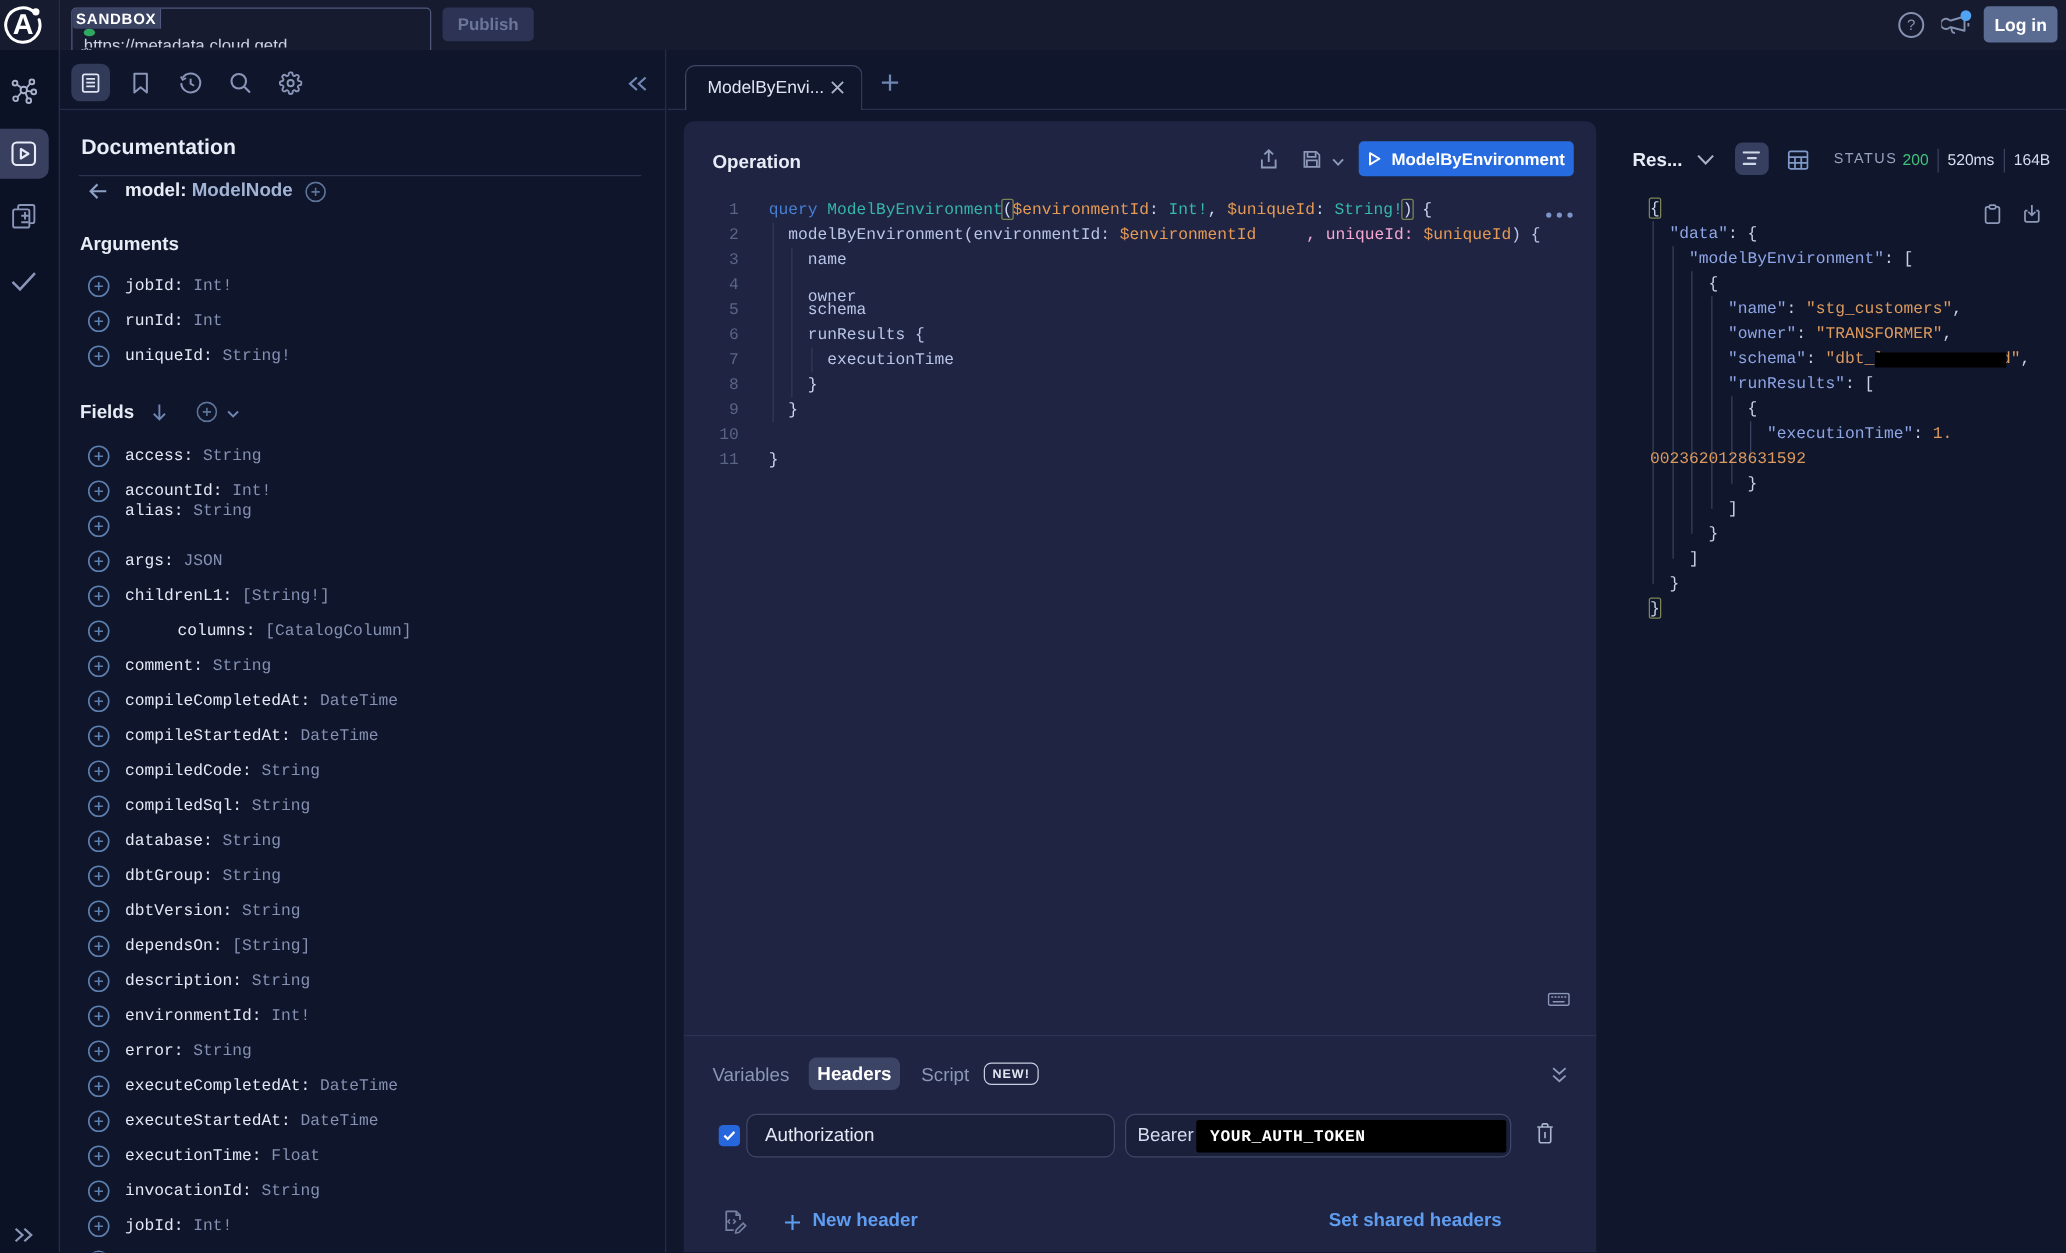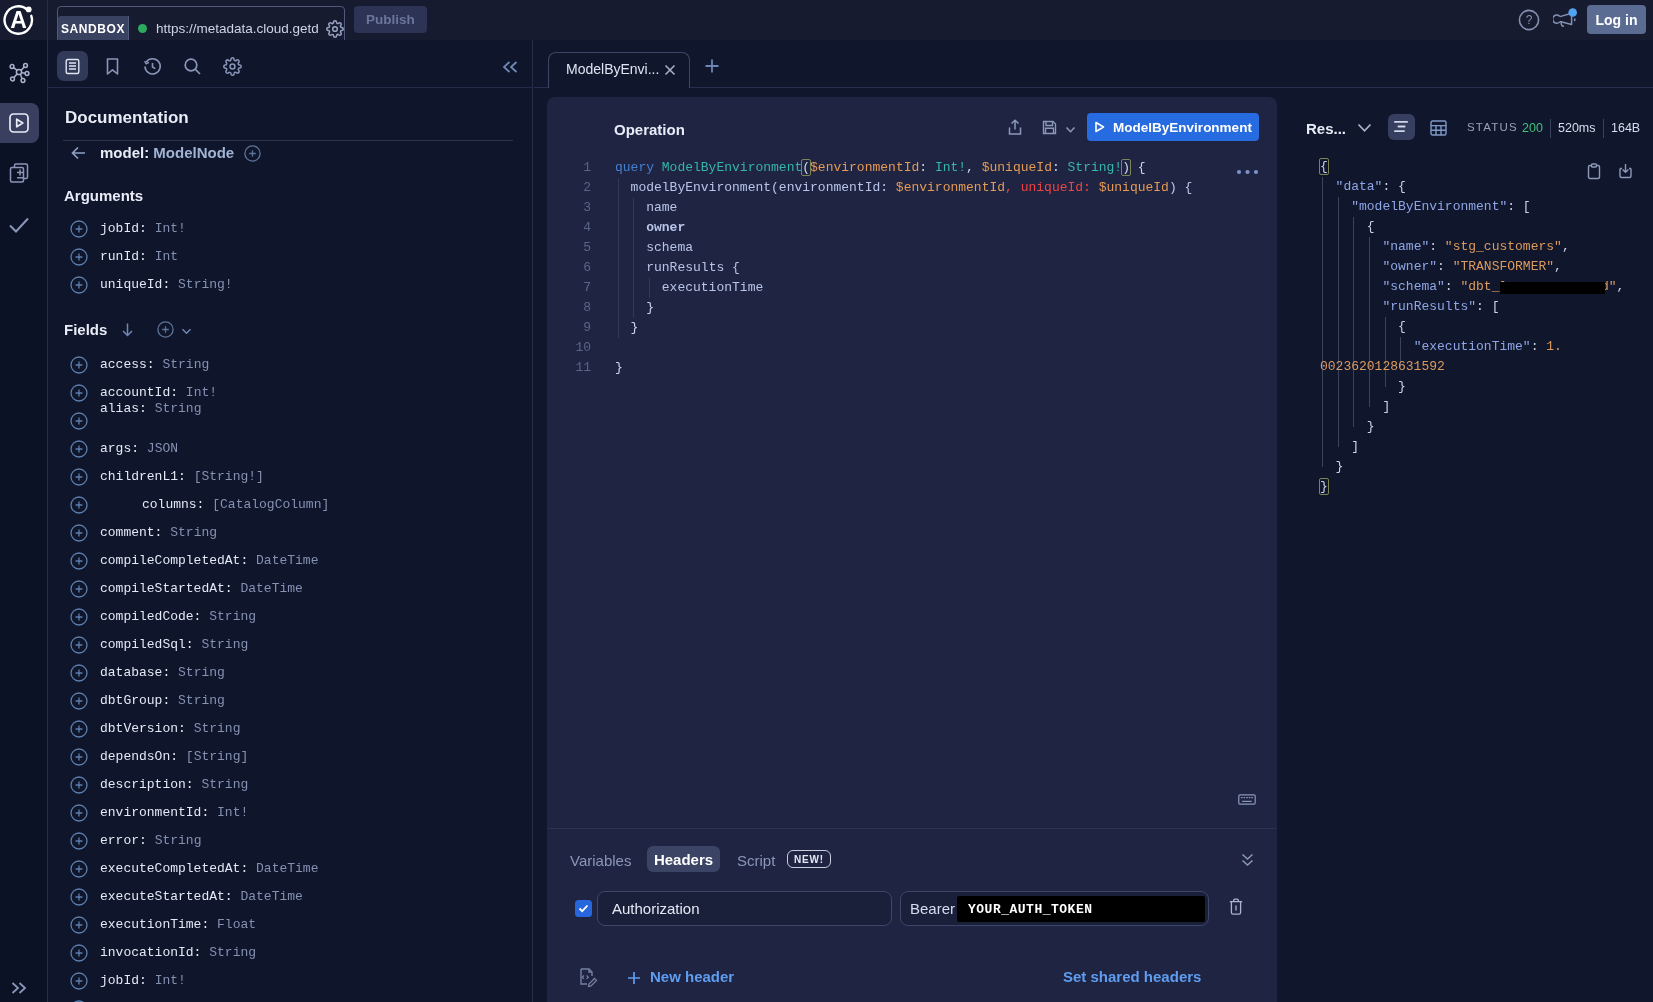--- a/index.html
+++ b/index.html
@@ -16,21 +16,21 @@
 <div id="app">
 
   <div class="abs" id="topbar" style="left:0;top:0;width:1653px;height:40px;background:#161b30;"></div>
 
   <svg class="abs" style="left:2px;top:4px;" width="34" height="34" viewBox="0 0 34 34">
     <path d="M 29.3 11.8 A 13.7 13.7 0 1 1 25.6 6.0" fill="none" stroke="#ffffff" stroke-width="2.4" stroke-linecap="round"></path>
     <circle cx="26.7" cy="5.4" r="2.9" fill="#ffffff"></circle>
     <text x="16.6" y="23.5" text-anchor="middle" font-family="Liberation Sans" font-size="23" font-weight="bold" fill="#ffffff">A</text>
   </svg>
 
-  <div class="abs" style="left:57px;top:6px;width:288px;height:45px;border:1px solid #50597c;border-radius:4px;display:flex;align-items:center;">
+  <div class="abs" style="left:57px;top:6px;width:288px;height:45px;border:1px solid #50597c;border-radius:4px;display:flex;align-items:flex-start;flex-direction:column;">
     <div style="width:71px;height:25px;background:#3a4262;border-right:1px solid #50597c;border-radius:3px 0 0 3px;display:flex;align-items:center;justify-content:center;color:#fff;font-size:12px;font-weight:bold;letter-spacing:.6px;">SANDBOX</div>
     <div style="width:9px;height:9px;border-radius:50%;background:#2fa860;margin-left:9px;"></div>
     <div style="margin-left:9px;color:#ccd4e8;font-size:13.5px;white-space:nowrap;overflow:hidden;width:168px;">https://metadata.cloud.getd</div>
     <svg width="18" height="18" viewBox="0 0 24 24" fill="none" stroke="#99a4c2" stroke-width="2" style="margin-left:2px;">
       <circle cx="12" cy="12" r="3.1"></circle>
       <path d="M19.4 15a1.65 1.65 0 0 0 .33 1.82l.06.06a2 2 0 1 1-2.83 2.83l-.06-.06a1.65 1.65 0 0 0-1.82-.33 1.65 1.65 0 0 0-1 1.51V21a2 2 0 1 1-4 0v-.09A1.65 1.65 0 0 0 9 19.4a1.65 1.65 0 0 0-1.82.33l-.06.06a2 2 0 1 1-2.83-2.83l.06-.06a1.65 1.65 0 0 0 .33-1.82 1.65 1.65 0 0 0-1.51-1H3a2 2 0 1 1 0-4h.09A1.65 1.65 0 0 0 4.6 9a1.65 1.65 0 0 0-.33-1.82l-.06-.06a2 2 0 1 1 2.83-2.83l.06.06a1.65 1.65 0 0 0 1.82.33H9a1.65 1.65 0 0 0 1-1.51V3a2 2 0 1 1 4 0v.09a1.65 1.65 0 0 0 1 1.51 1.65 1.65 0 0 0 1.82-.33l.06-.06a2 2 0 1 1 2.83 2.83l-.06.06a1.65 1.65 0 0 0-.33 1.82V9a1.65 1.65 0 0 0 1.51 1H21a2 2 0 1 1 0 4h-.09a1.65 1.65 0 0 0-1.51 1z"></path>
     </svg>
   </div>
 
   <div class="abs" style="left:354px;top:6px;width:73px;height:27px;background:#2c3354;border-radius:4px;display:flex;align-items:center;justify-content:center;color:#6b769a;font-size:13.5px;font-weight:bold;">Publish</div>
@@ -273,21 +273,21 @@
   <div class="abs" style="left:548px;top:52px;width:142px;height:36px;border:1px solid #3e4665;border-bottom:none;border-radius:8px 8px 0 0;background:#10172c;"></div>
   <div class="abs" style="left:566px;top:61px;color:#dfe5f2;font-size:14px;white-space:nowrap;">ModelByEnvi...</div>
   <svg class="abs" style="left:663px;top:63px;" width="14" height="14" viewBox="0 0 14 14" fill="none" stroke="#aab4cc" stroke-width="1.5">
     <path d="M2.5 2.5 L11.5 11.5 M11.5 2.5 L2.5 11.5"></path>
   </svg>
   <svg class="abs" style="left:704px;top:58px;" width="16" height="16" viewBox="0 0 16 16" fill="none" stroke="#6f87b5" stroke-width="1.8">
     <path d="M8 1.5 V 14.5 M1.5 8 H 14.5"></path>
   </svg>
 
   <div class="abs" id="card" style="left:547px;top:97px;width:730px;height:905px;background:#1e2442;border-radius:8px 8px 0 0;"></div>
-  <div class="abs" style="left:570px;top:121px;color:#e8ecf6;font-size:15px;font-weight:bold;margin-left:44px;">Operation</div>
+  <div class="abs" style="left:570px;top:121px;color:#e8ecf6;font-size:15px;font-weight:bold;">Operation</div>
 
   <svg class="abs" style="left:1007px;top:119px;" width="16" height="17" viewBox="0 0 16 17" fill="none" stroke="#8d99b8" stroke-width="1.5">
     <path d="M8 1.5 V 10.5 M4.5 4.5 L8 1.2 L11.5 4.5"></path>
     <path d="M2.5 8.5 v 6.5 h 11 v -6.5"></path>
   </svg>
 
   <svg class="abs" style="left:1042px;top:120px;" width="15" height="15" viewBox="0 0 15 15" fill="none" stroke="#8d99b8" stroke-width="1.4">
     <path d="M1.5 1.5 h 9.5 l 2.5 2.5 v 9.5 h -12 Z"></path>
     <path d="M4 1.8 v 3.7 h 6.5 v -3.7 M3.5 13.2 v -5 h 8 v 5"></path>
   </svg>
@@ -304,25 +304,25 @@
 
   <svg class="abs" style="left:1235px;top:168px;" width="25" height="8" viewBox="0 0 25 8">
     <circle cx="4" cy="4" r="2.1" fill="#7e94c8"></circle>
       <circle cx="12.5" cy="4" r="2.1" fill="#7e94c8"></circle>
       <circle cx="21" cy="4" r="2.1" fill="#7e94c8"></circle>
   </svg>
 
   <div class="ln" style="left:560px;top:158px;width:31px;text-align:right;color:#5a6585;">1</div>
   <div class="ln" style="left:615px;top:158px;"><span style="color:#477fd1;">query </span><span style="color:#35b5a8;">ModelByEnvironment</span><span style="outline:1px solid #7d8556;border-radius:1px;color:#ccd6ee;">(</span><span style="color:#e59a55;">$environmentId</span><span style="color:#ccd6ee;">: </span><span style="color:#38b7ab;">Int!</span><span style="color:#ccd6ee;">, </span><span style="color:#e59a55;">$uniqueId</span><span style="color:#ccd6ee;">: </span><span style="color:#38b7ab;">String!</span><span style="outline:1px solid #7d8556;border-radius:1px;color:#ccd6ee;">)</span><span style="color:#ccd6ee;"> {</span></div>
   <div class="ln" style="left:560px;top:178px;width:31px;text-align:right;color:#5a6585;">2</div>
-  <div class="ln" style="left:615px;top:178px;">  <span style="color:#b9c5e8;">modelByEnvironment(environmentId: </span><span style="color:#e59a55;">$environmentId</span><span style="color:#ef4444;">, uniqueId: </span><span style="color:#e59a55;">$uniqueId</span><span style="color:#b9c5e8;">) {</span></div>
+  <div class="ln" style="left:615px;top:178px;">  <span style="color:#b9c5e8;">modelByEnvironment(environmentId: </span><span style="color:#e59a55;">$environmentId</span><span style="color:#f9a8d4;margin-left:40px;">, uniqueId: </span><span style="color:#e59a55;">$uniqueId</span><span style="color:#b9c5e8;">) {</span></div>
   <div class="ln" style="left:560px;top:198px;width:31px;text-align:right;color:#5a6585;">3</div>
   <div class="ln" style="left:615px;top:198px;">    <span style="color:#b9c5e8;">name</span></div>
   <div class="ln" style="left:560px;top:218px;width:31px;text-align:right;color:#5a6585;">4</div>
-  <div class="ln" style="left:615px;top:218px;font-weight:bold;">    <span style="color:#b9c5e8;">owner</span></div>
+  <div class="ln" style="left:615px;top:228px;">    <span style="color:#b9c5e8;">owner</span></div>
   <div class="ln" style="left:560px;top:238px;width:31px;text-align:right;color:#5a6585;">5</div>
   <div class="ln" style="left:615px;top:238px;">    <span style="color:#b9c5e8;">schema</span></div>
   <div class="ln" style="left:560px;top:258px;width:31px;text-align:right;color:#5a6585;">6</div>
   <div class="ln" style="left:615px;top:258px;">    <span style="color:#b9c5e8;">runResults {</span></div>
   <div class="ln" style="left:560px;top:278px;width:31px;text-align:right;color:#5a6585;">7</div>
   <div class="ln" style="left:615px;top:278px;">      <span style="color:#b9c5e8;">executionTime</span></div>
   <div class="ln" style="left:560px;top:298px;width:31px;text-align:right;color:#5a6585;">8</div>
   <div class="ln" style="left:615px;top:298px;">    <span style="color:#ccd6ee;">}</span></div>
   <div class="ln" style="left:560px;top:318px;width:31px;text-align:right;color:#5a6585;">9</div>
   <div class="ln" style="left:615px;top:318px;">  <span style="color:#ccd6ee;">}</span></div>

